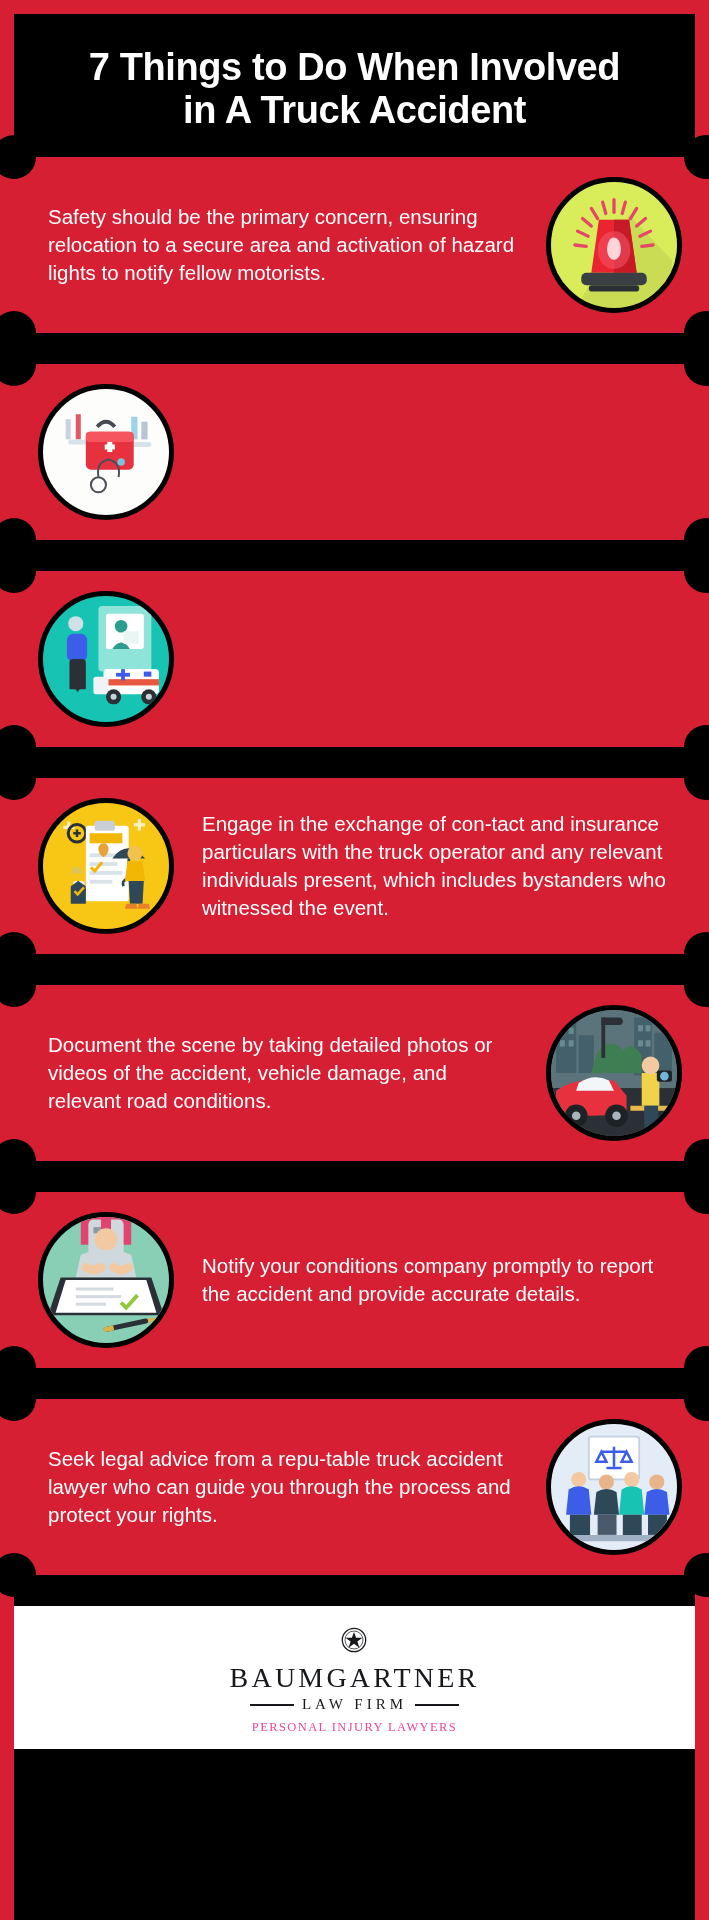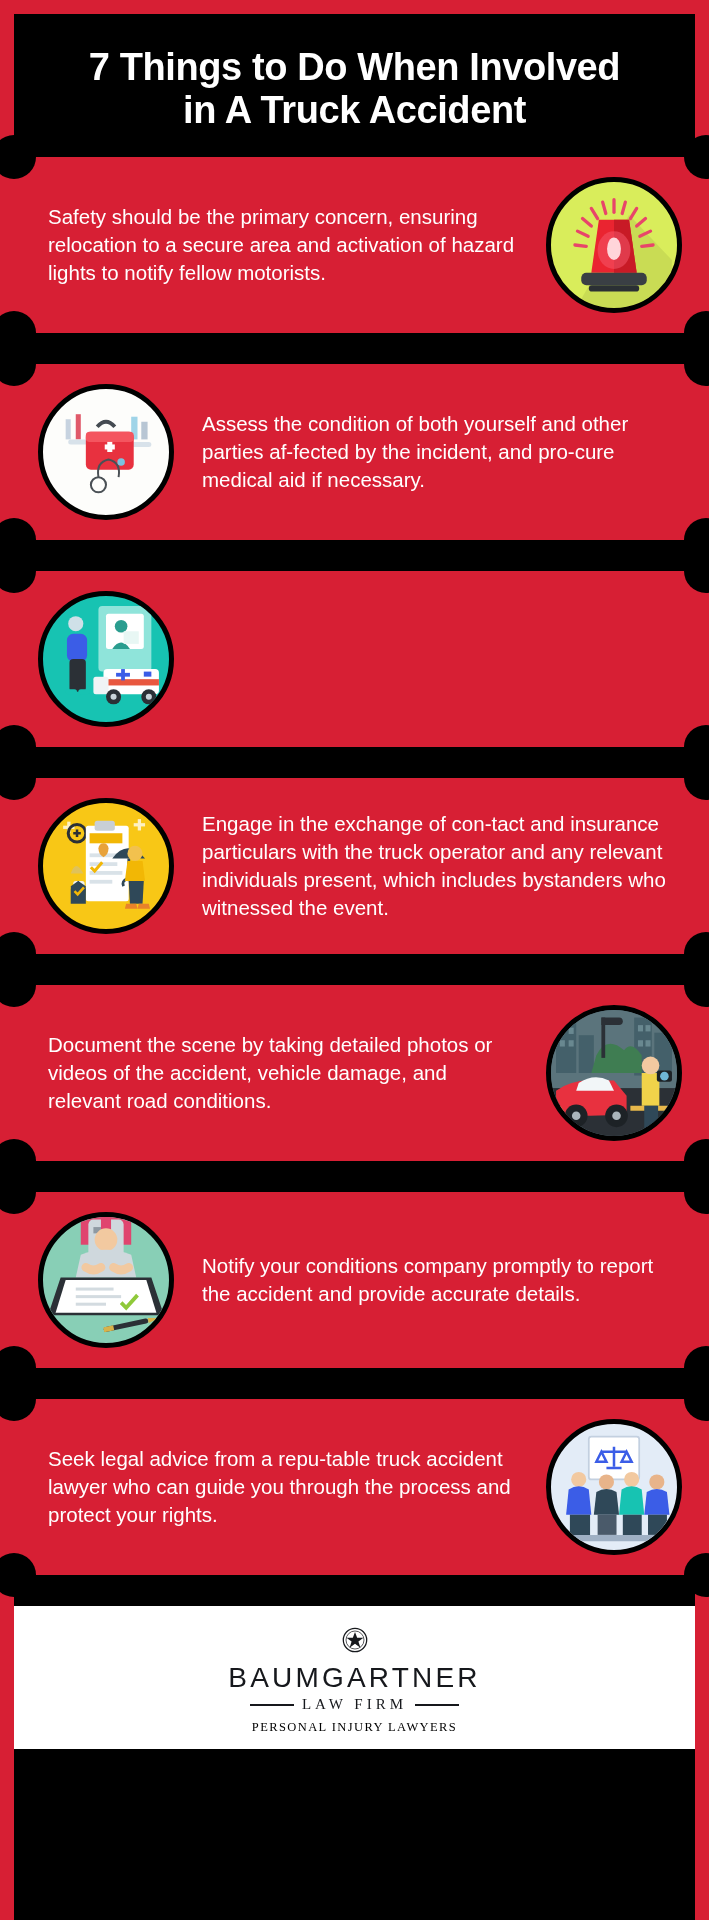--- a/index.html
+++ b/index.html
@@ -112,21 +112,21 @@
   }
 
   .logo-bar {
     background:#ffffff;
     padding:16px 0 14px 0;
     text-align:center;
   }
   .logo-block { display:inline-block; text-align:center; color:#111; }
   .logo-seal { margin-bottom:2px; }
   .logo-name {
-    font-family:Liberation Sans, sans-serif;
+    font-family:Liberation Serif, serif;
     font-size:28px;
     letter-spacing:3.2px;
     line-height:1;
     color:#16181c;
   }
   .logo-rule-wrap {
     display:flex; align-items:center; justify-content:center;
     gap:8px; margin-top:4px;text-align:center;
   }
   .logo-rule { height:2px; width:44px; background:#16181c; }
@@ -134,21 +134,21 @@
     font-family:"Liberation Serif", serif;
     font-size:15px;
     letter-spacing:4px;
     color:#16181c;
   }
   .logo-tag {
     font-family:"Liberation Serif", serif;
     font-size:12.5px;
     letter-spacing:1.4px;
     margin-top:7px;
-    color:#000000;
+    color:#ec4899;
   }
 </style>
 </head>
 <body>
 
 <div id="infographic">
   <div class="inner">
 
     <h1 class="title">7 Things to Do When Involved in A Truck Accident</h1>
 
@@ -204,21 +204,20 @@
             <path d="M43 30 q7 -8 14 0" stroke="#454b52" stroke-width="3" fill="none"></path>
             <rect x="34" y="34" width="38" height="30" rx="4" fill="#e8313f"></rect>
             <rect x="34" y="34" width="38" height="8" rx="3" fill="#f4555f"></rect>
             <rect x="49" y="44" width="8" height="4" fill="#fff"></rect>
             <rect x="51" y="42" width="4" height="8" fill="#fff"></rect>
             <circle cx="44" cy="76" r="6" fill="none" stroke="#4a5055" stroke-width="1.6"></circle>
             <path d="M44 70 q-2 -12 8 -14 q10 2 8 14" fill="none" stroke="#4a5055" stroke-width="1.6"></path>
             <circle cx="62" cy="58" r="3" fill="#7ac4e0"></circle>
           </svg>
         </div>
-        <p class="card-text">Assess the condition of both yourself and other parties af-fected by the incident, and pro-cure medical aid if necessary.</p>
       </div>
 
       <div class="card text-left">
         <span class="notch tl"></span>
         <span class="notch tr"></span>
         <span class="notch bl"></span>
         <span class="notch br"></span>
         <div class="card-media" style="background:#17c3b2">
           <svg viewBox="0 0 100 100">
             <rect x="44" y="8" width="42" height="52" rx="3" fill="#8fe4da"></rect>

